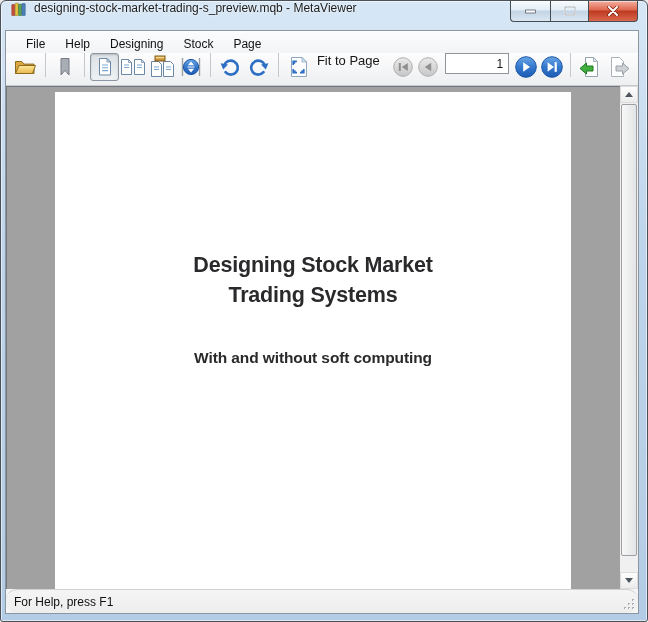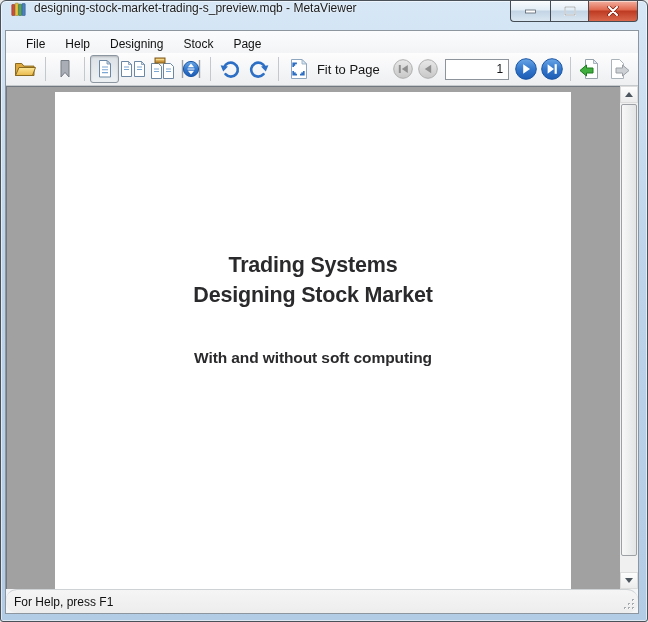--- a/index.html
+++ b/index.html
@@ -28,21 +28,21 @@
     box-shadow:inset 0 1px 0 rgba(255,255,255,.5); }
   
   .client{ position:absolute; left:4px; right:8px; top:29px; bottom:7px;
     border:1px solid #8d969e; background:#f4f5f6;
     display:flex; flex-direction:column; }
   
   .menubar{ height:22px; display:flex; align-items:flex-end;
     background:linear-gradient(#fbfcfd,#f2f4f6); padding-left:10px; }
   .menu-item{ padding:2px 10px; font-size:12px; color:#111; }
   
-  .toolbar{ height:33px; display:flex; align-items:center;
+  .toolbar{ height:33px; display:flex; 
     background:linear-gradient(#fdfdfe,#edeff1);
     border-bottom:1px solid #c6cacd; padding:0 5px; }
   .tbtn{ width:30px; height:28px; display:flex; align-items:center;
     justify-content:center; border:1px solid transparent; border-radius:3px; }
   .tbtn.pressed{ border-color:#8b96a0;
     background:linear-gradient(#dde2e6,#eef1f3);
     box-shadow:inset 0 1px 2px rgba(0,0,0,.18); }
   .tsep{ width:1px; height:24px; background:#c4c8cc; margin:0 5px; flex:none; }
   .fit-label{ font-size:13px; color:#161616; margin:0 10px 0 4px; white-space:nowrap; }
   .page-input{ width:64px; height:21px; border:1px solid #8d949b;
@@ -311,22 +311,22 @@
           </svg>
         </span>
       </div>
 
     </div>
 
     <div class="contentrow">
       <div class="viewport">
         <div class="page">
           <div class="doc-title">
+            <div>Designing Stock Market</div>
             <div>Trading Systems</div>
-            <div>Designing Stock Market</div>
           </div>
           <div class="doc-subtitle">With and without soft computing</div>
         </div>
       </div>
       <div class="scrollbar">
         <div class="sb-btn">
           <span class="arr-up"></span>
         </div>
         <div class="sb-track">
           <div class="sb-thumb"></div>

